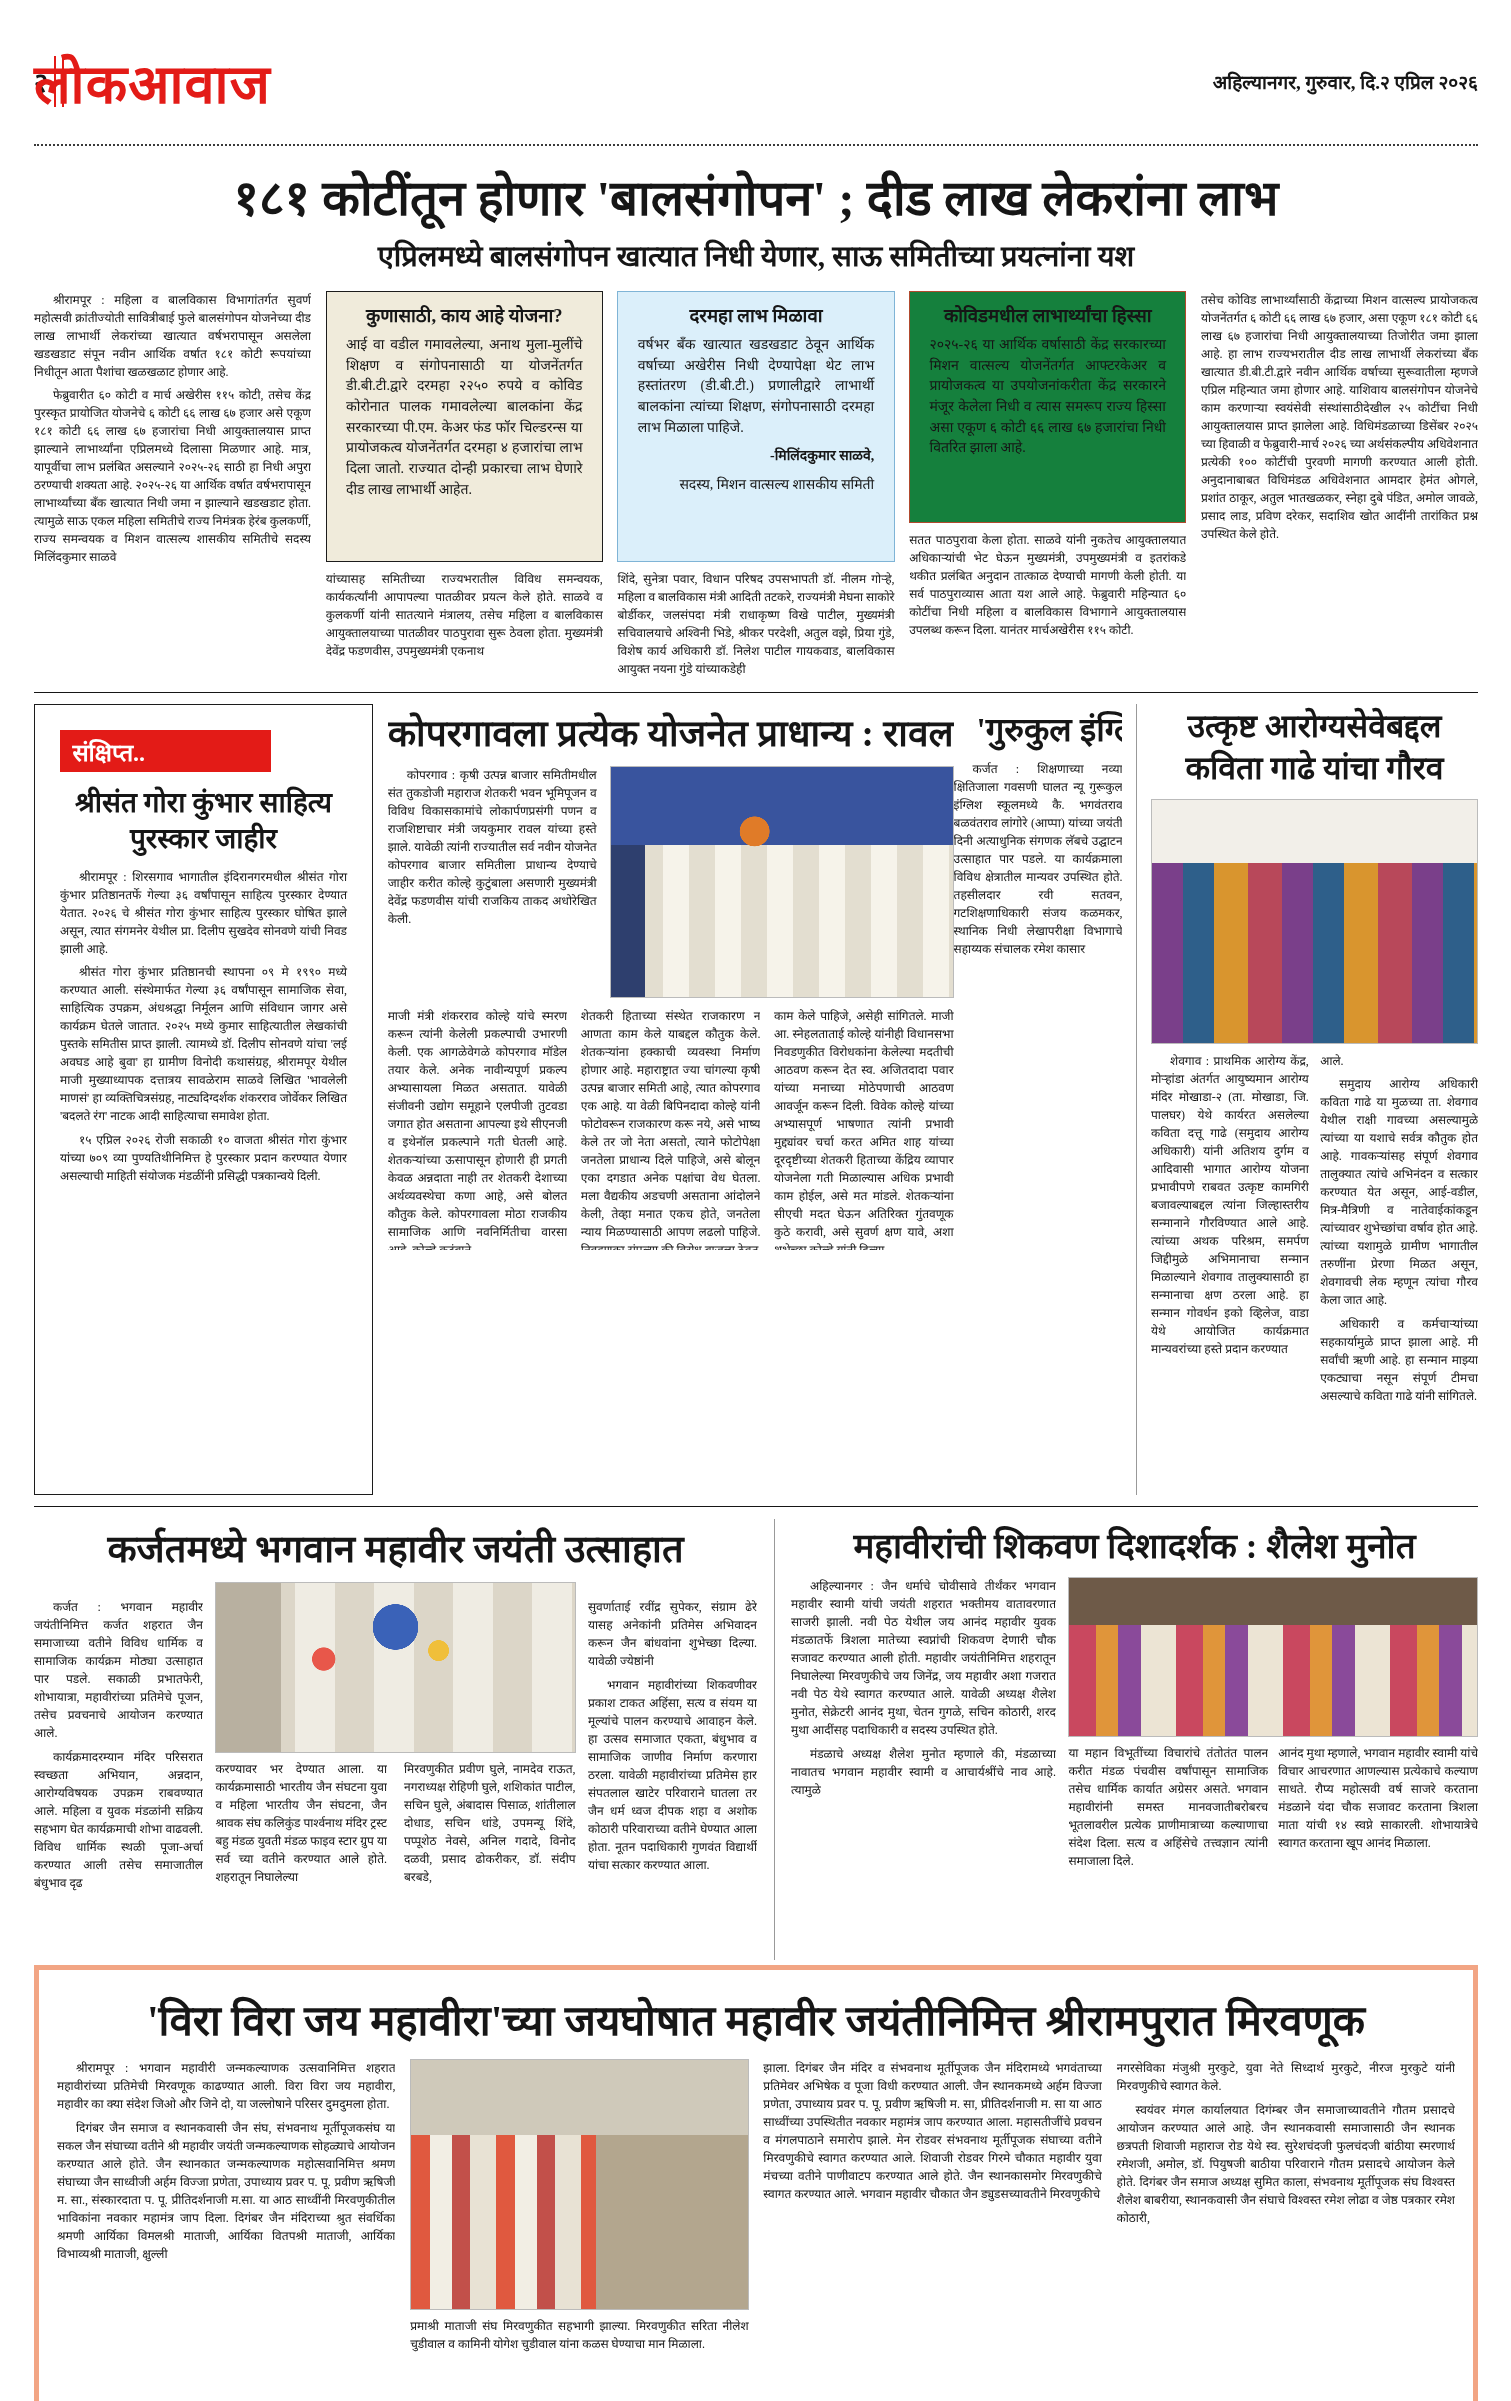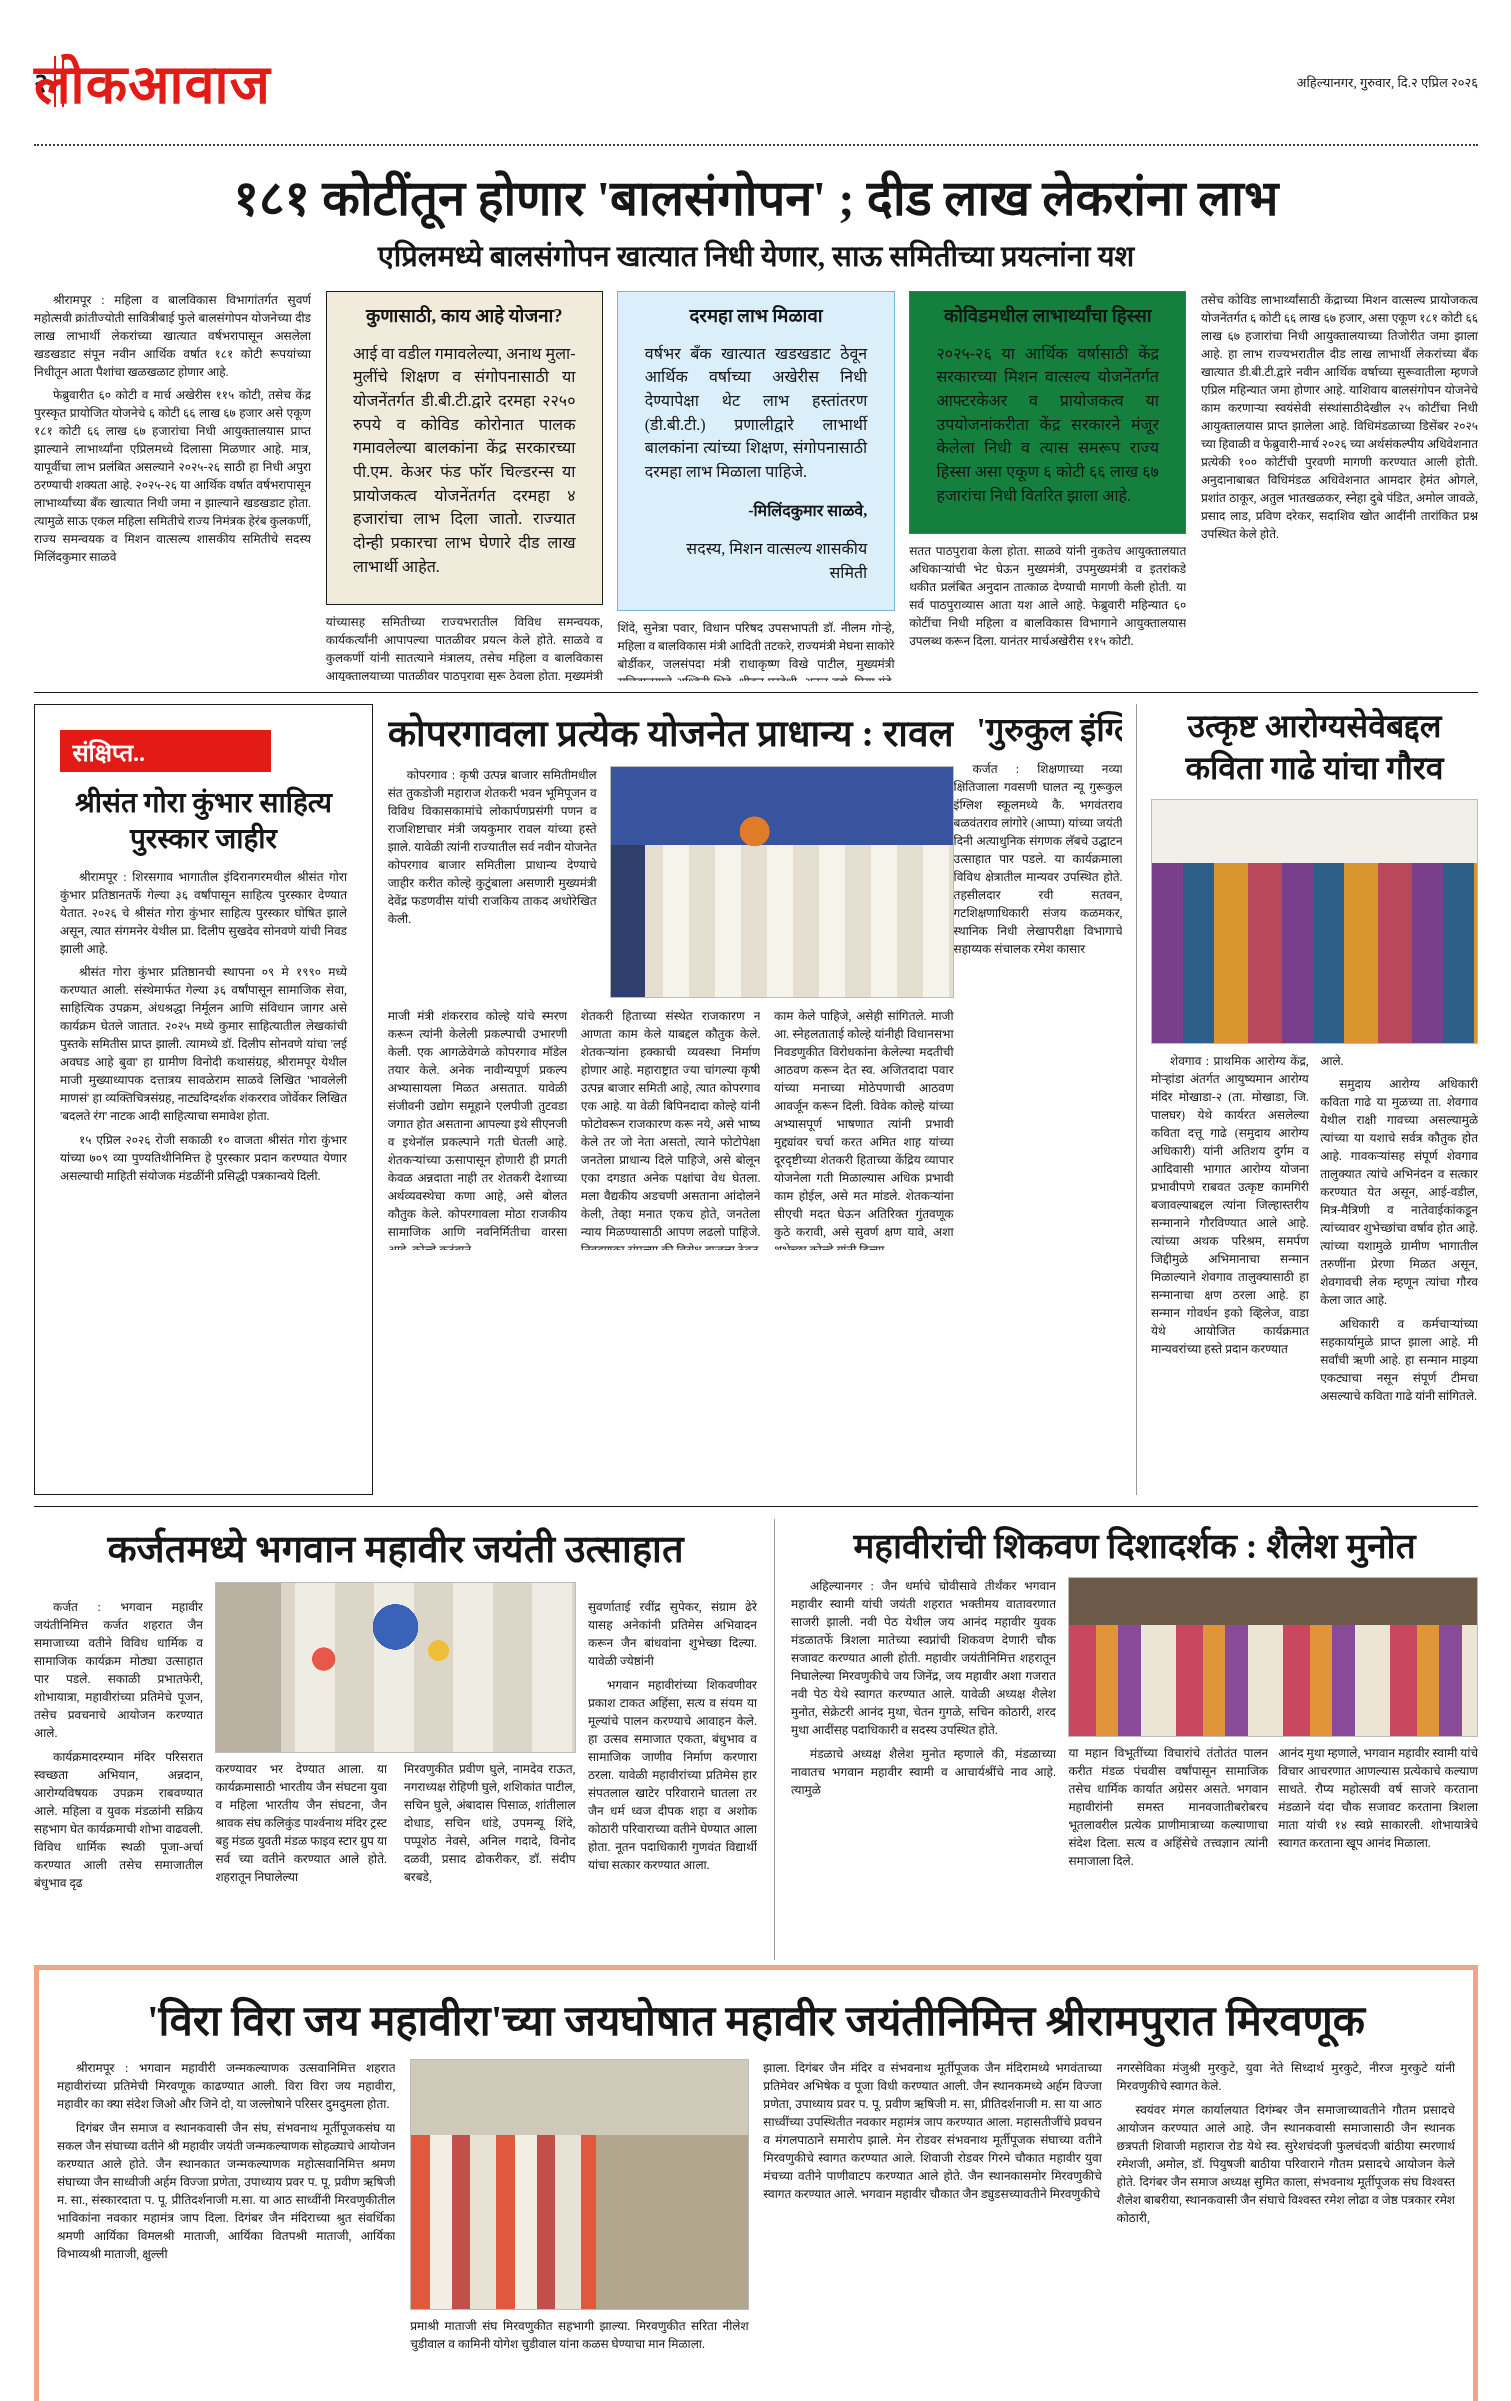--- a/index.html
+++ b/index.html
@@ -4,32 +4,32 @@
 <style>
   html,body{margin:0;padding:0;background:#ffffff;}
   .page{width:1512px;height:2401px;background:#fff;position:relative;overflow:hidden;
         font-family:"Liberation Serif","DejaVu Serif",serif;color:#161616;}
   .inner{padding:0 34px;}
   
   .hdr{display:flex;align-items:center;position:relative;height:107px;padding-top:28px;}
   .pgnum{font-size:27px;font-weight:700;display:flex;align-items:center;gap:5.6px;}
   .redbars{display:inline-block;width:6.8px;height:51px;border-left:2.3px solid #e31b17;border-right:2.3px solid #e31b17;}
   .mast{position:absolute;left:0;right:0;text-align:left;font-size:54px;font-weight:800;color:#e31b17;letter-spacing:1.1px;}
-  .dateline{margin-left:auto;font-size:13px;font-weight:400;}
+  .dateline{margin-left:auto;font-size:19px;font-weight:700;}
   .dotrule{border:0;border-top:2.8px dotted #3a3a3a;margin:9px 0 0 0;}
   
   .lead-h{font-size:49px;font-weight:800;text-align:center;margin:17px 0 2.3px;white-space:nowrap;overflow:hidden;}
   .lead-sub{font-size:29px;font-weight:700;text-align:center;margin:5.6px 0 0;white-space:nowrap;overflow:hidden;}
   .lead-grid{display:flex;gap:14.7px;height:390px;margin-top:17px;overflow:hidden;}
   .lead-col{flex:1;overflow:hidden;}
   .bp{font-size:12px;line-height:1.5;text-align:justify;margin:0 0 5.6px;text-indent:19px;}
   .bp.noind{text-indent:0;}
   .infobox{padding:10.2px 11.3px;margin-bottom:8px;box-sizing:border-box;}
   .infobox h3{font-size:18.6px;text-align:center;margin:0 0 6.8px;font-weight:800;}
-  .infobox p{font-size:16px;line-height:1.48;text-align:justify;margin:15px;}
+  .infobox p{font-size:14px;line-height:1.48;text-align:justify;margin:8px;}
   .box-scheme{background:#f0ebdb;border:1.7px solid #1c1c1c;min-height:271px;}
   .box-quote{background:#dbeffa;border:1.1px solid #7fb4d6;min-height:271px;}
   .box-covid{background:#15803d;border:1.1px solid #b14a2e;min-height:232px;}
   .quote-by{text-align:right !important;font-weight:700;margin-top:6.8px !important;}
   .quote-role{text-align:right !important;}
   .band-rule{border:0;border-top:1.7px solid #161616;margin:11.3px 0;}
   
   .photo{background-color:#ddd6c6;border:0.6px solid #bbb;}
   .photo-kop{background:
     radial-gradient(circle at 42% 28%, #e07b28 0 14.7px, rgba(0,0,0,0) 15.2px),

